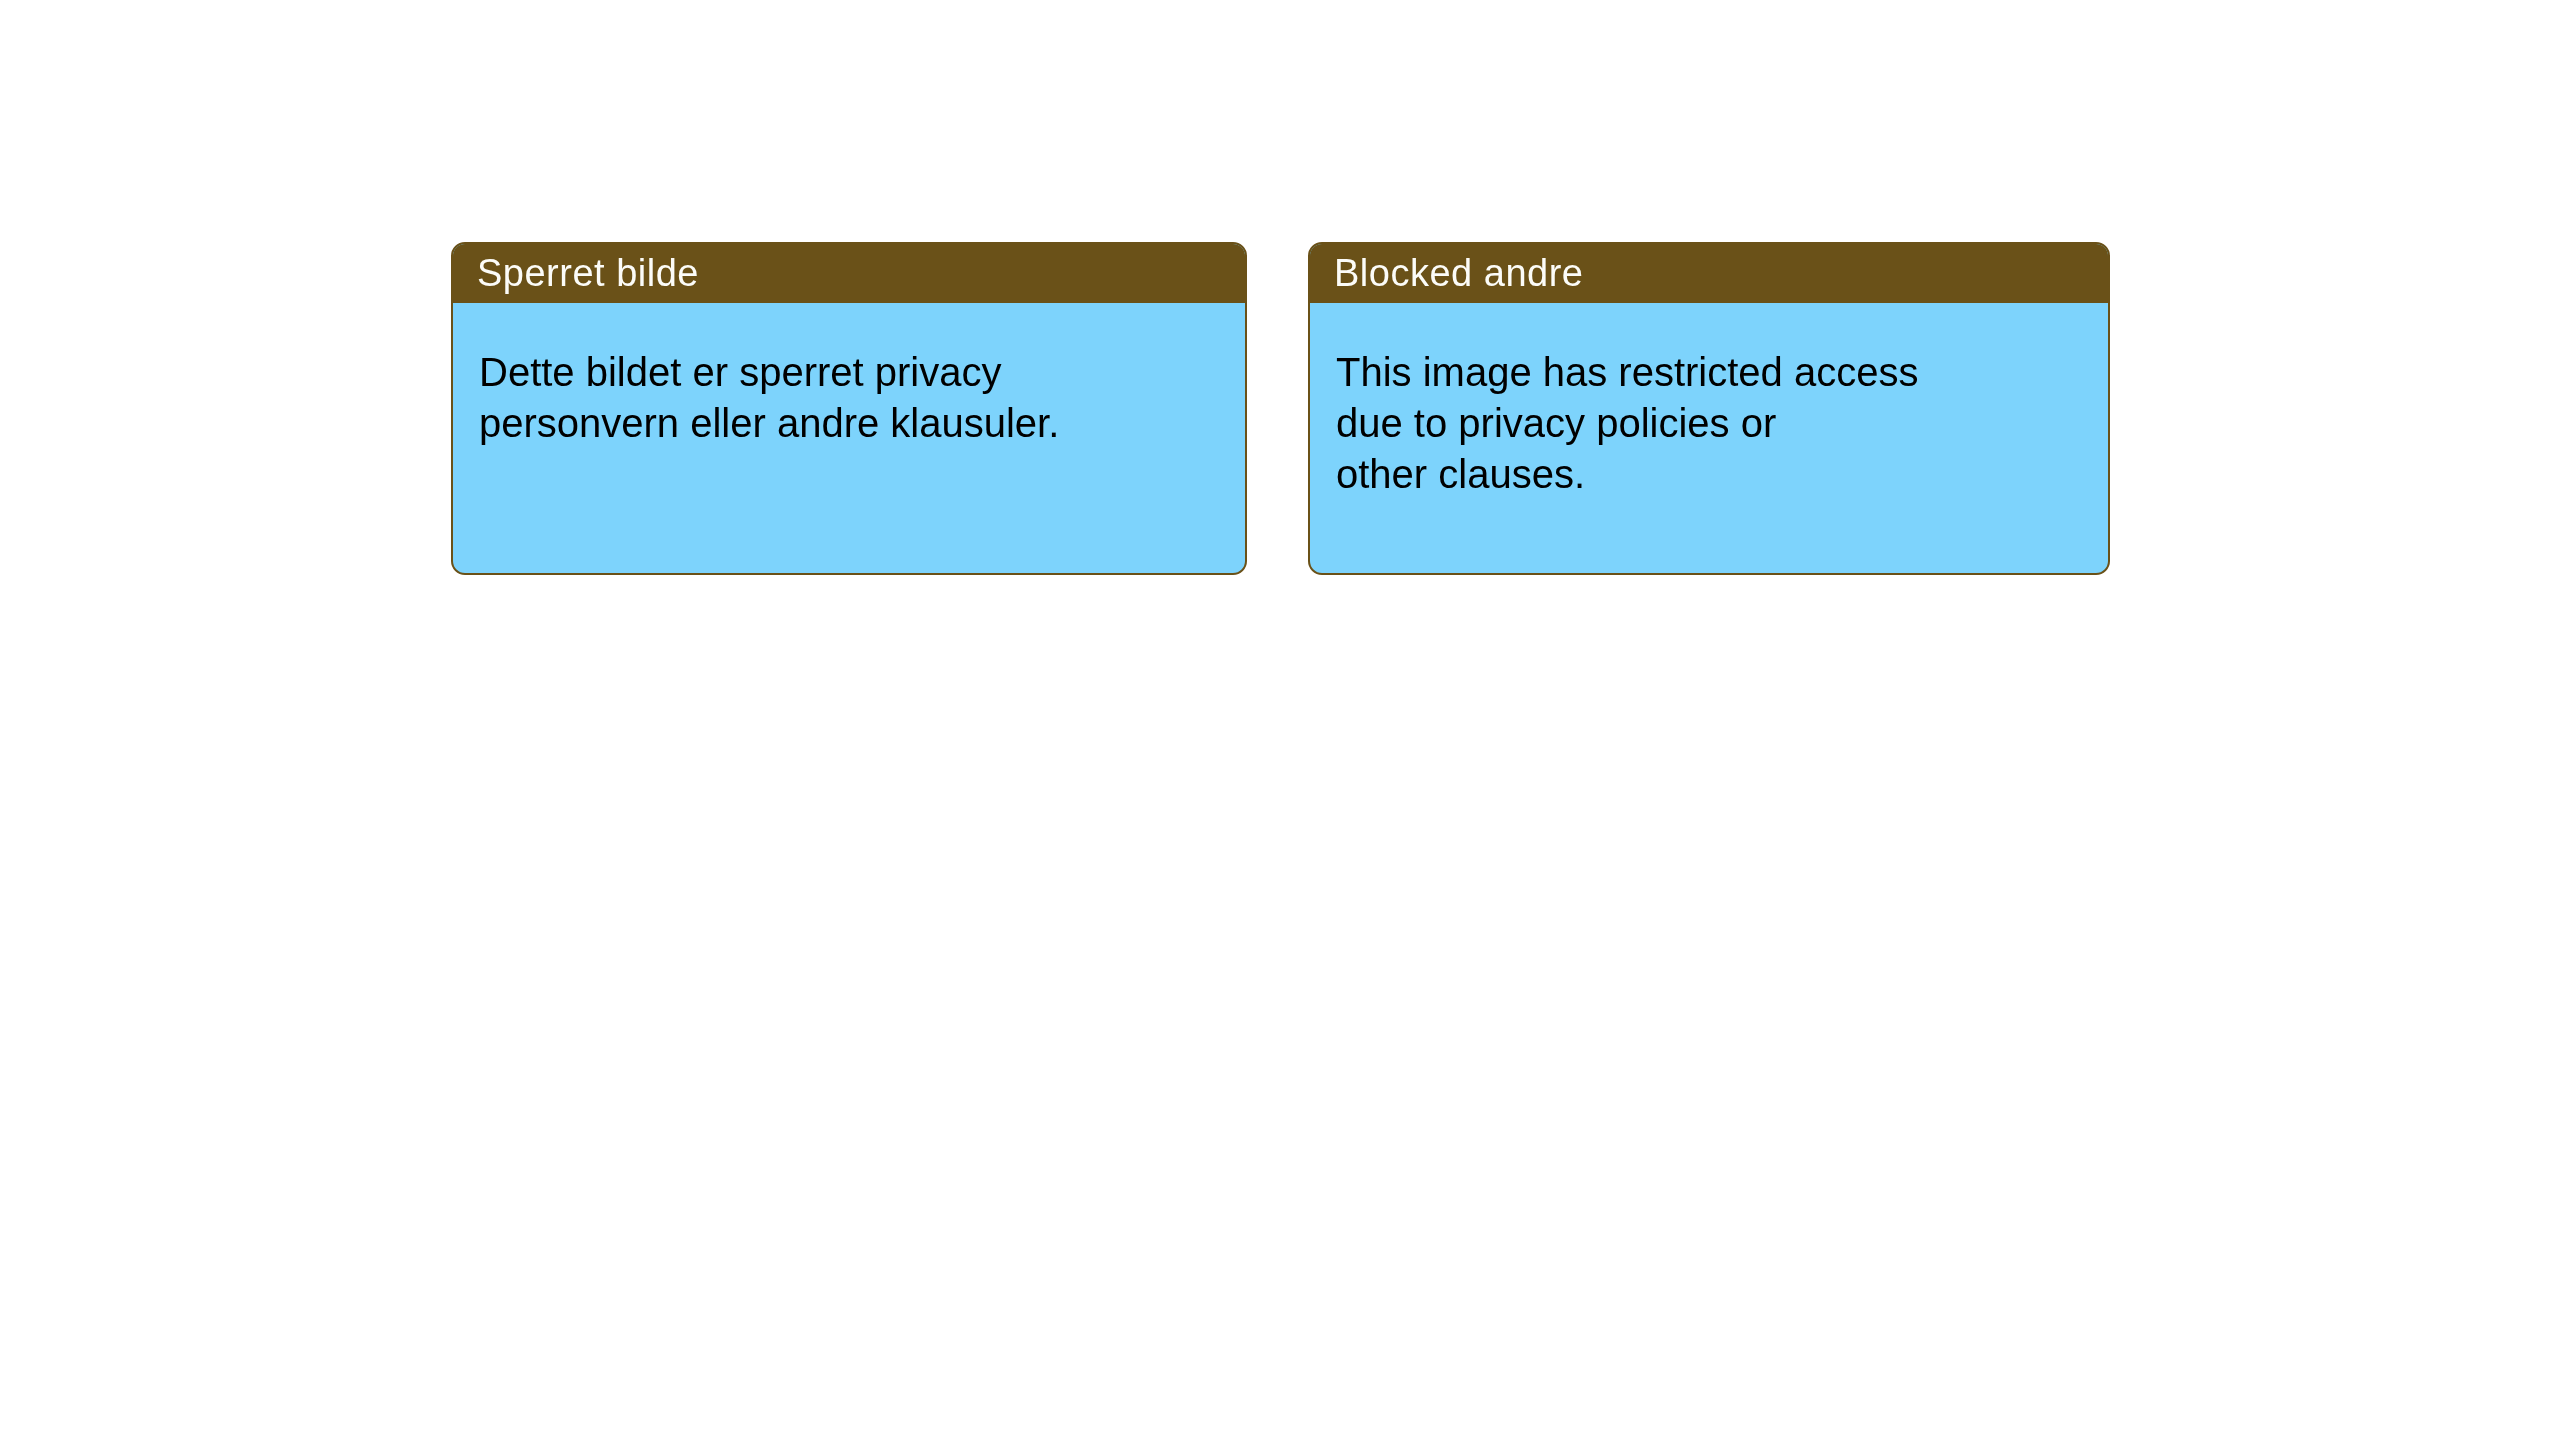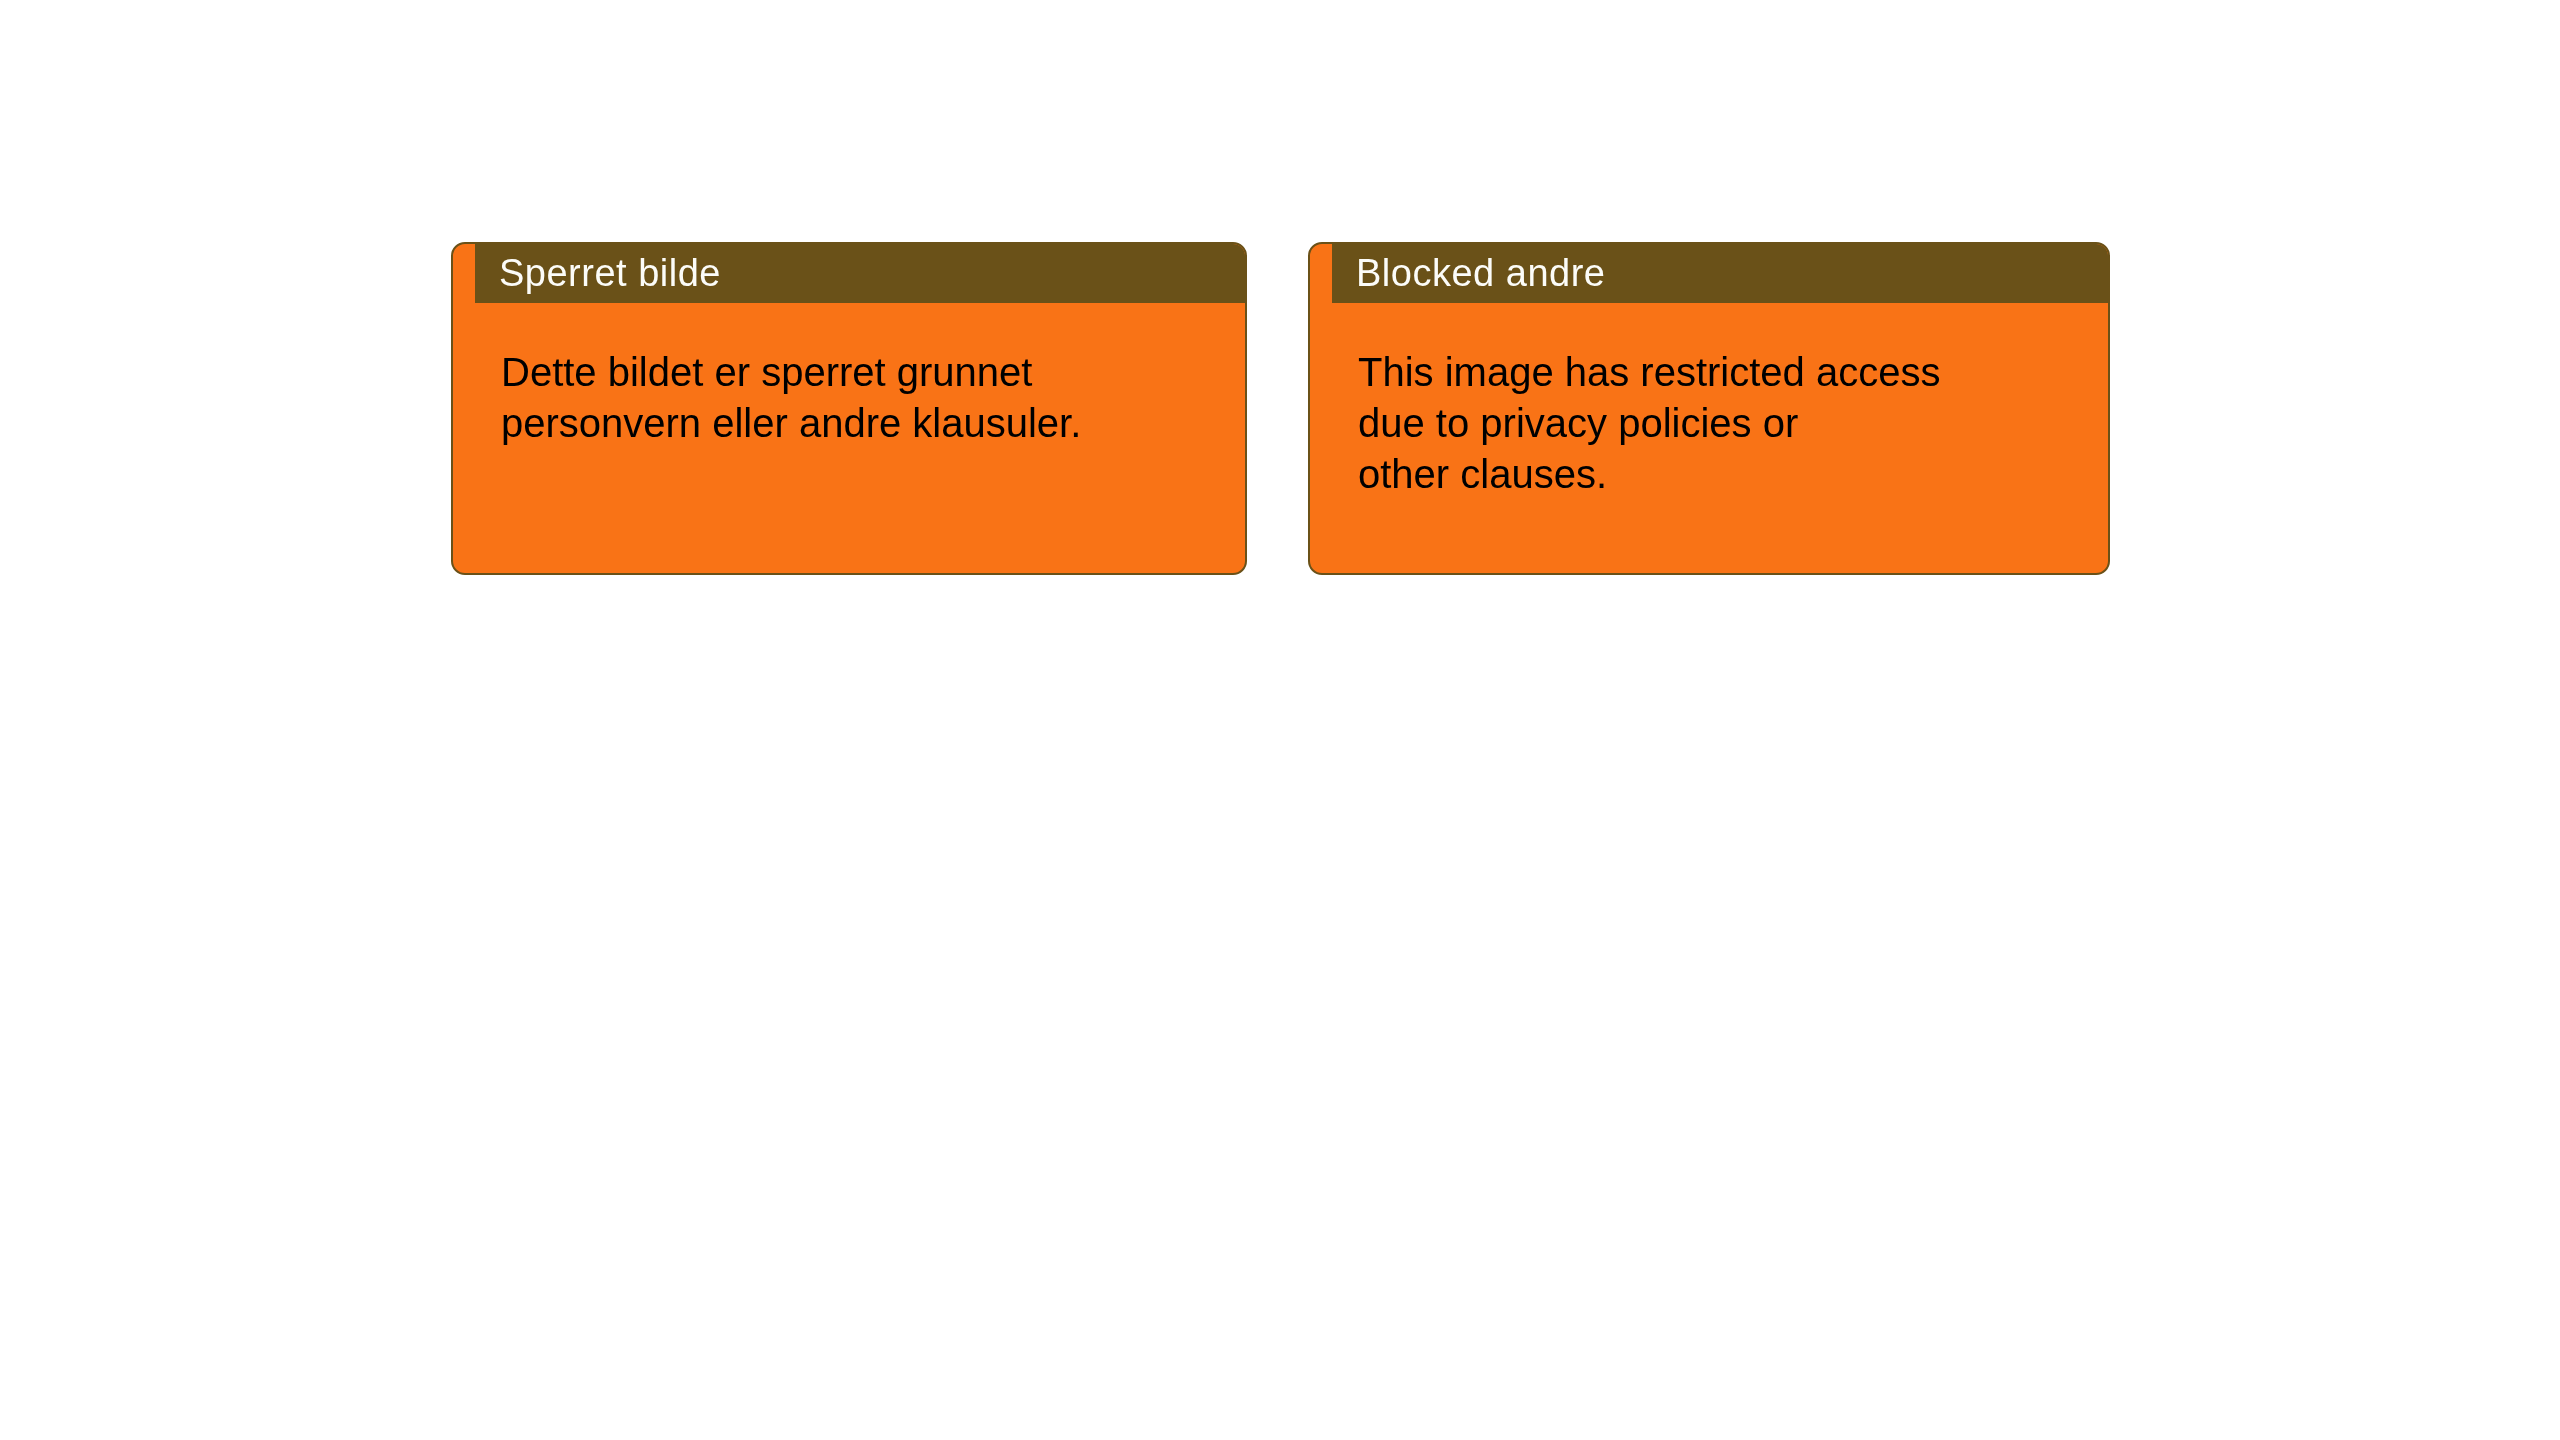--- a/index.html
+++ b/index.html
@@ -15,23 +15,22 @@
     font-family: "Liberation Sans", sans-serif;
     overflow: hidden;
   }
   .notice-card {
     position: absolute;
     top: 242px;
     height: 333px;
     box-sizing: border-box;
     border: 2px solid #6a5118;
     border-radius: 14px;
-    background: #f97316;
+    background: #7dd3fc;
     overflow: hidden;
-    padding-left: 22px;
   }
   .notice-card.card-no {
     left: 451px;
     width: 796px;
   }
   .notice-card.card-en {
     left: 1308px;
     width: 802px;
   }
   .card-header {
@@ -63,21 +62,21 @@
 </head>
 <body>
 
 <div class="canvas">
 
   <section class="notice-card card-no">
     <header class="card-header">
       <span class="card-title">Sperret bilde</span>
     </header>
     <div class="card-body">
-      <p class="card-message">Dette bildet er sperret grunnet
+      <p class="card-message">Dette bildet er sperret privacy
 personvern eller andre klausuler.</p>
     </div>
   </section>
 
   <section class="notice-card card-en">
     <header class="card-header">
       <span class="card-title">Blocked andre</span>
     </header>
     <div class="card-body">
       <p class="card-message">This image has restricted access

